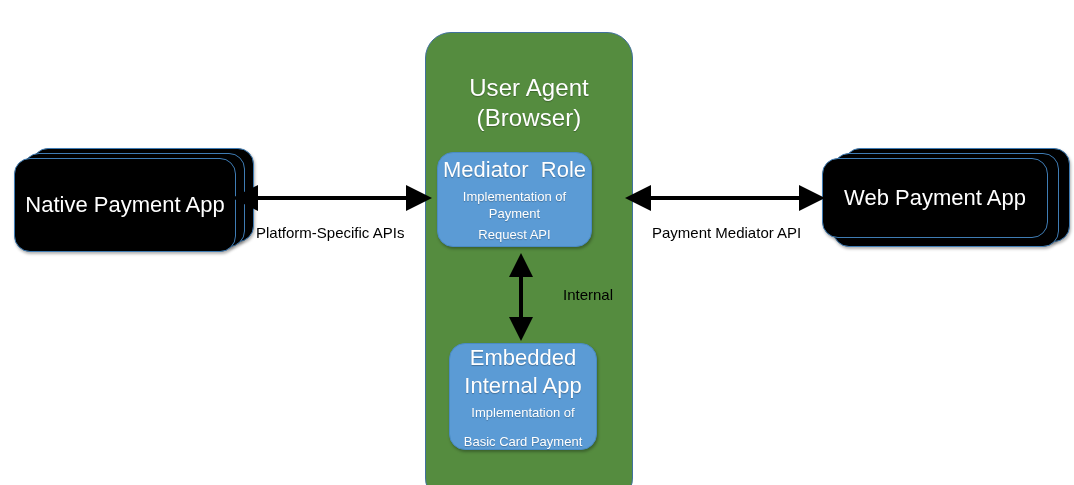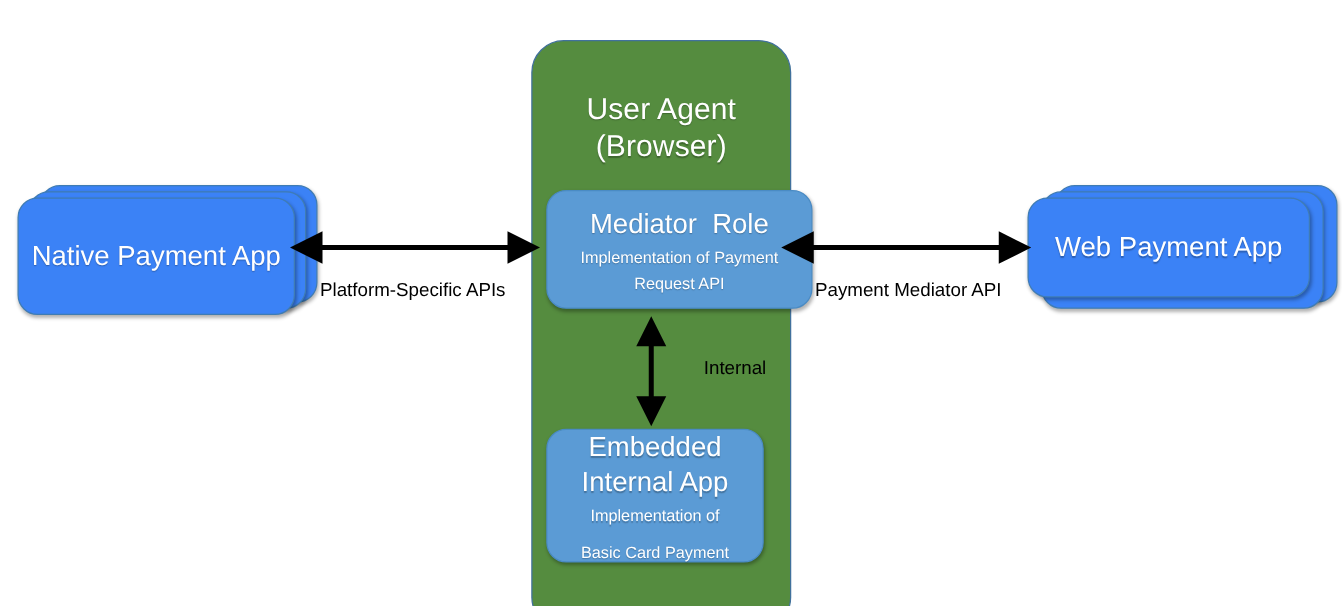--- a/index.html
+++ b/index.html
@@ -57,27 +57,27 @@
   .inner-box {
     background: #5B9BD5;
     border: 1px solid #4A8BC4;
     border-radius: 16px;
     box-shadow: 1px 2px 3px rgba(0,0,0,.30);
     color: #ffffff;
   }
   .mediator-box {
     left: 437px;
     top: 152px;
-    width: 213px;
+    width: 155px;
     height: 95px;
   }
   .embedded-box {
-    left: 437px;
+    left: 449px;
     top: 343px;
-    width: 174px;
+    width: 148px;
     height: 107px;
     align-items: center;
   }
   .inner-title {
     font-size: 22px;
     line-height: 28px;
     text-shadow: 0 1px 1px rgba(0,0,0,.28);
     white-space: pre;
   }
   .inner-sub {
@@ -87,21 +87,21 @@
     text-shadow: 0 1px 1px rgba(0,0,0,.25);
   }
 
   
   .stack {
     position: absolute;
   }
   .stack .layer {
     position: absolute;
     box-sizing: border-box;
-    background: #3b82f6;
+    background: #000000;
     border: 1px solid #3F7CB4;
     border-radius: 16px;
     box-shadow: 1px 2px 3px rgba(0,0,0,.30);
   }
   .stack .front {
     display: flex;
     align-items: center;
     justify-content: center;
     color: #ffffff;
     font-size: 22px;

